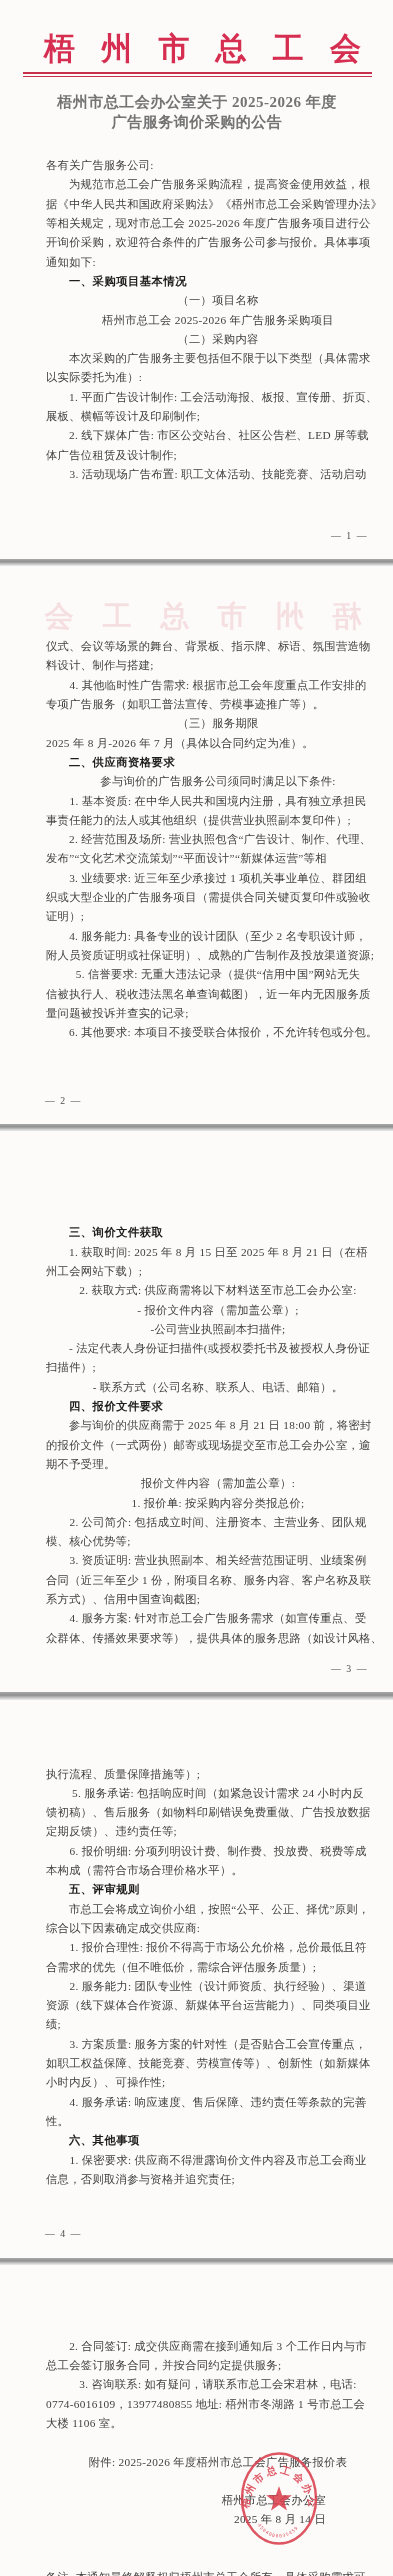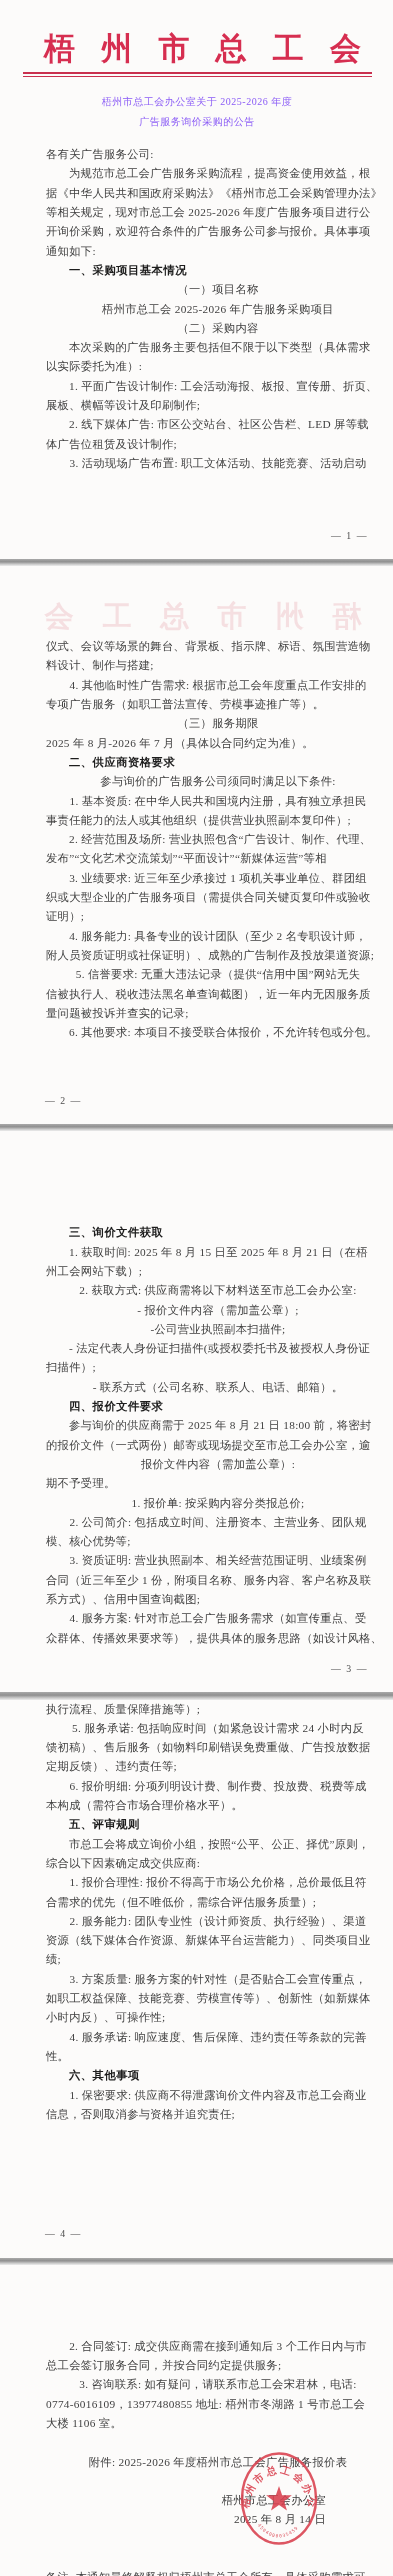--- a/index.html
+++ b/index.html
@@ -30,35 +30,35 @@
   }
   .rule{
     margin:4.6px 21.6px 0 23px;
     height:2.1px;
     border-top:2.1px solid #c9304e;
     border-bottom:1.5px solid #c9304e;
   }
   .doc-title{
     margin-top:15.5px;
     text-align:center;
-    font-size:10px;line-height:20px;font-weight:400;
-    color:#8b5cf6;
+    font-size:15px;line-height:20px;font-weight:700;
+    color:#737373;
     letter-spacing:0.5px;
   }
   
   .body{
     padding:0 27px 0 46px;
     font-size:11.3px;line-height:19.3px;
     color:#3f3f3f;
     letter-spacing:0.3px;
   }
-  .p1-body{margin-top:13px;}
+  .p1-body{margin-top:24px;}
   .p2-body{padding-top:71px;}
   .p3-body{padding-top:92px;}
-  .p4-body{}
+  .p4-body{padding-top:65px;}
   .p5-body{padding-top:72px;}
   .ln{white-space:nowrap;min-height:19.3px;}
   .ln.indent{text-indent:23px;text-align:center;}
   .ln.head{
     text-indent:23px;
     font-family:"Liberation Sans","DejaVu Sans",sans-serif;
     font-weight:700;color:#1d1d1d;letter-spacing:0.5px;
   }
   .ln.sign{text-align:right;padding-right:41px;color:#3a3a3a;}
   .ln.gap{}
@@ -173,22 +173,22 @@
         <div class="ln plain">州工会网站下载）;</div>
         <div class="ln indent">2. 获取方式: 供应商需将以下材料送至市总工会办公室:</div>
         <div class="ln indent">- 报价文件内容（需加盖公章）;</div>
         <div class="ln indent">-公司营业执照副本扫描件;</div>
         <div class="ln indent">- 法定代表人身份证扫描件(或授权委托书及被授权人身份证</div>
         <div class="ln plain">扫描件）;</div>
         <div class="ln indent">- 联系方式（公司名称、联系人、电话、邮箱）。</div>
         <div class="ln head">四、报价文件要求</div>
         <div class="ln indent">参与询价的供应商需于 2025 年 8 月 21 日 18:00 前，将密封</div>
         <div class="ln plain">的报价文件（一式两份）邮寄或现场提交至市总工会办公室，逾</div>
+        <div class="ln plain">期不予受理。</div>
         <div class="ln indent">报价文件内容（需加盖公章）:</div>
-        <div class="ln plain">期不予受理。</div>
         <div class="ln indent">1. 报价单: 按采购内容分类报总价;</div>
         <div class="ln indent">2. 公司简介: 包括成立时间、注册资本、主营业务、团队规</div>
         <div class="ln plain">模、核心优势等;</div>
         <div class="ln indent">3. 资质证明: 营业执照副本、相关经营范围证明、业绩案例</div>
         <div class="ln plain">合同（近三年至少 1 份，附项目名称、服务内容、客户名称及联</div>
         <div class="ln plain">系方式）、信用中国查询截图;</div>
         <div class="ln indent">4. 服务方案: 针对市总工会广告服务需求（如宣传重点、受</div>
         <div class="ln plain">众群体、传播效果要求等），提供具体的服务思路（如设计风格、</div>
       </div>
     <div class="pageno right">— 3 —</div>

